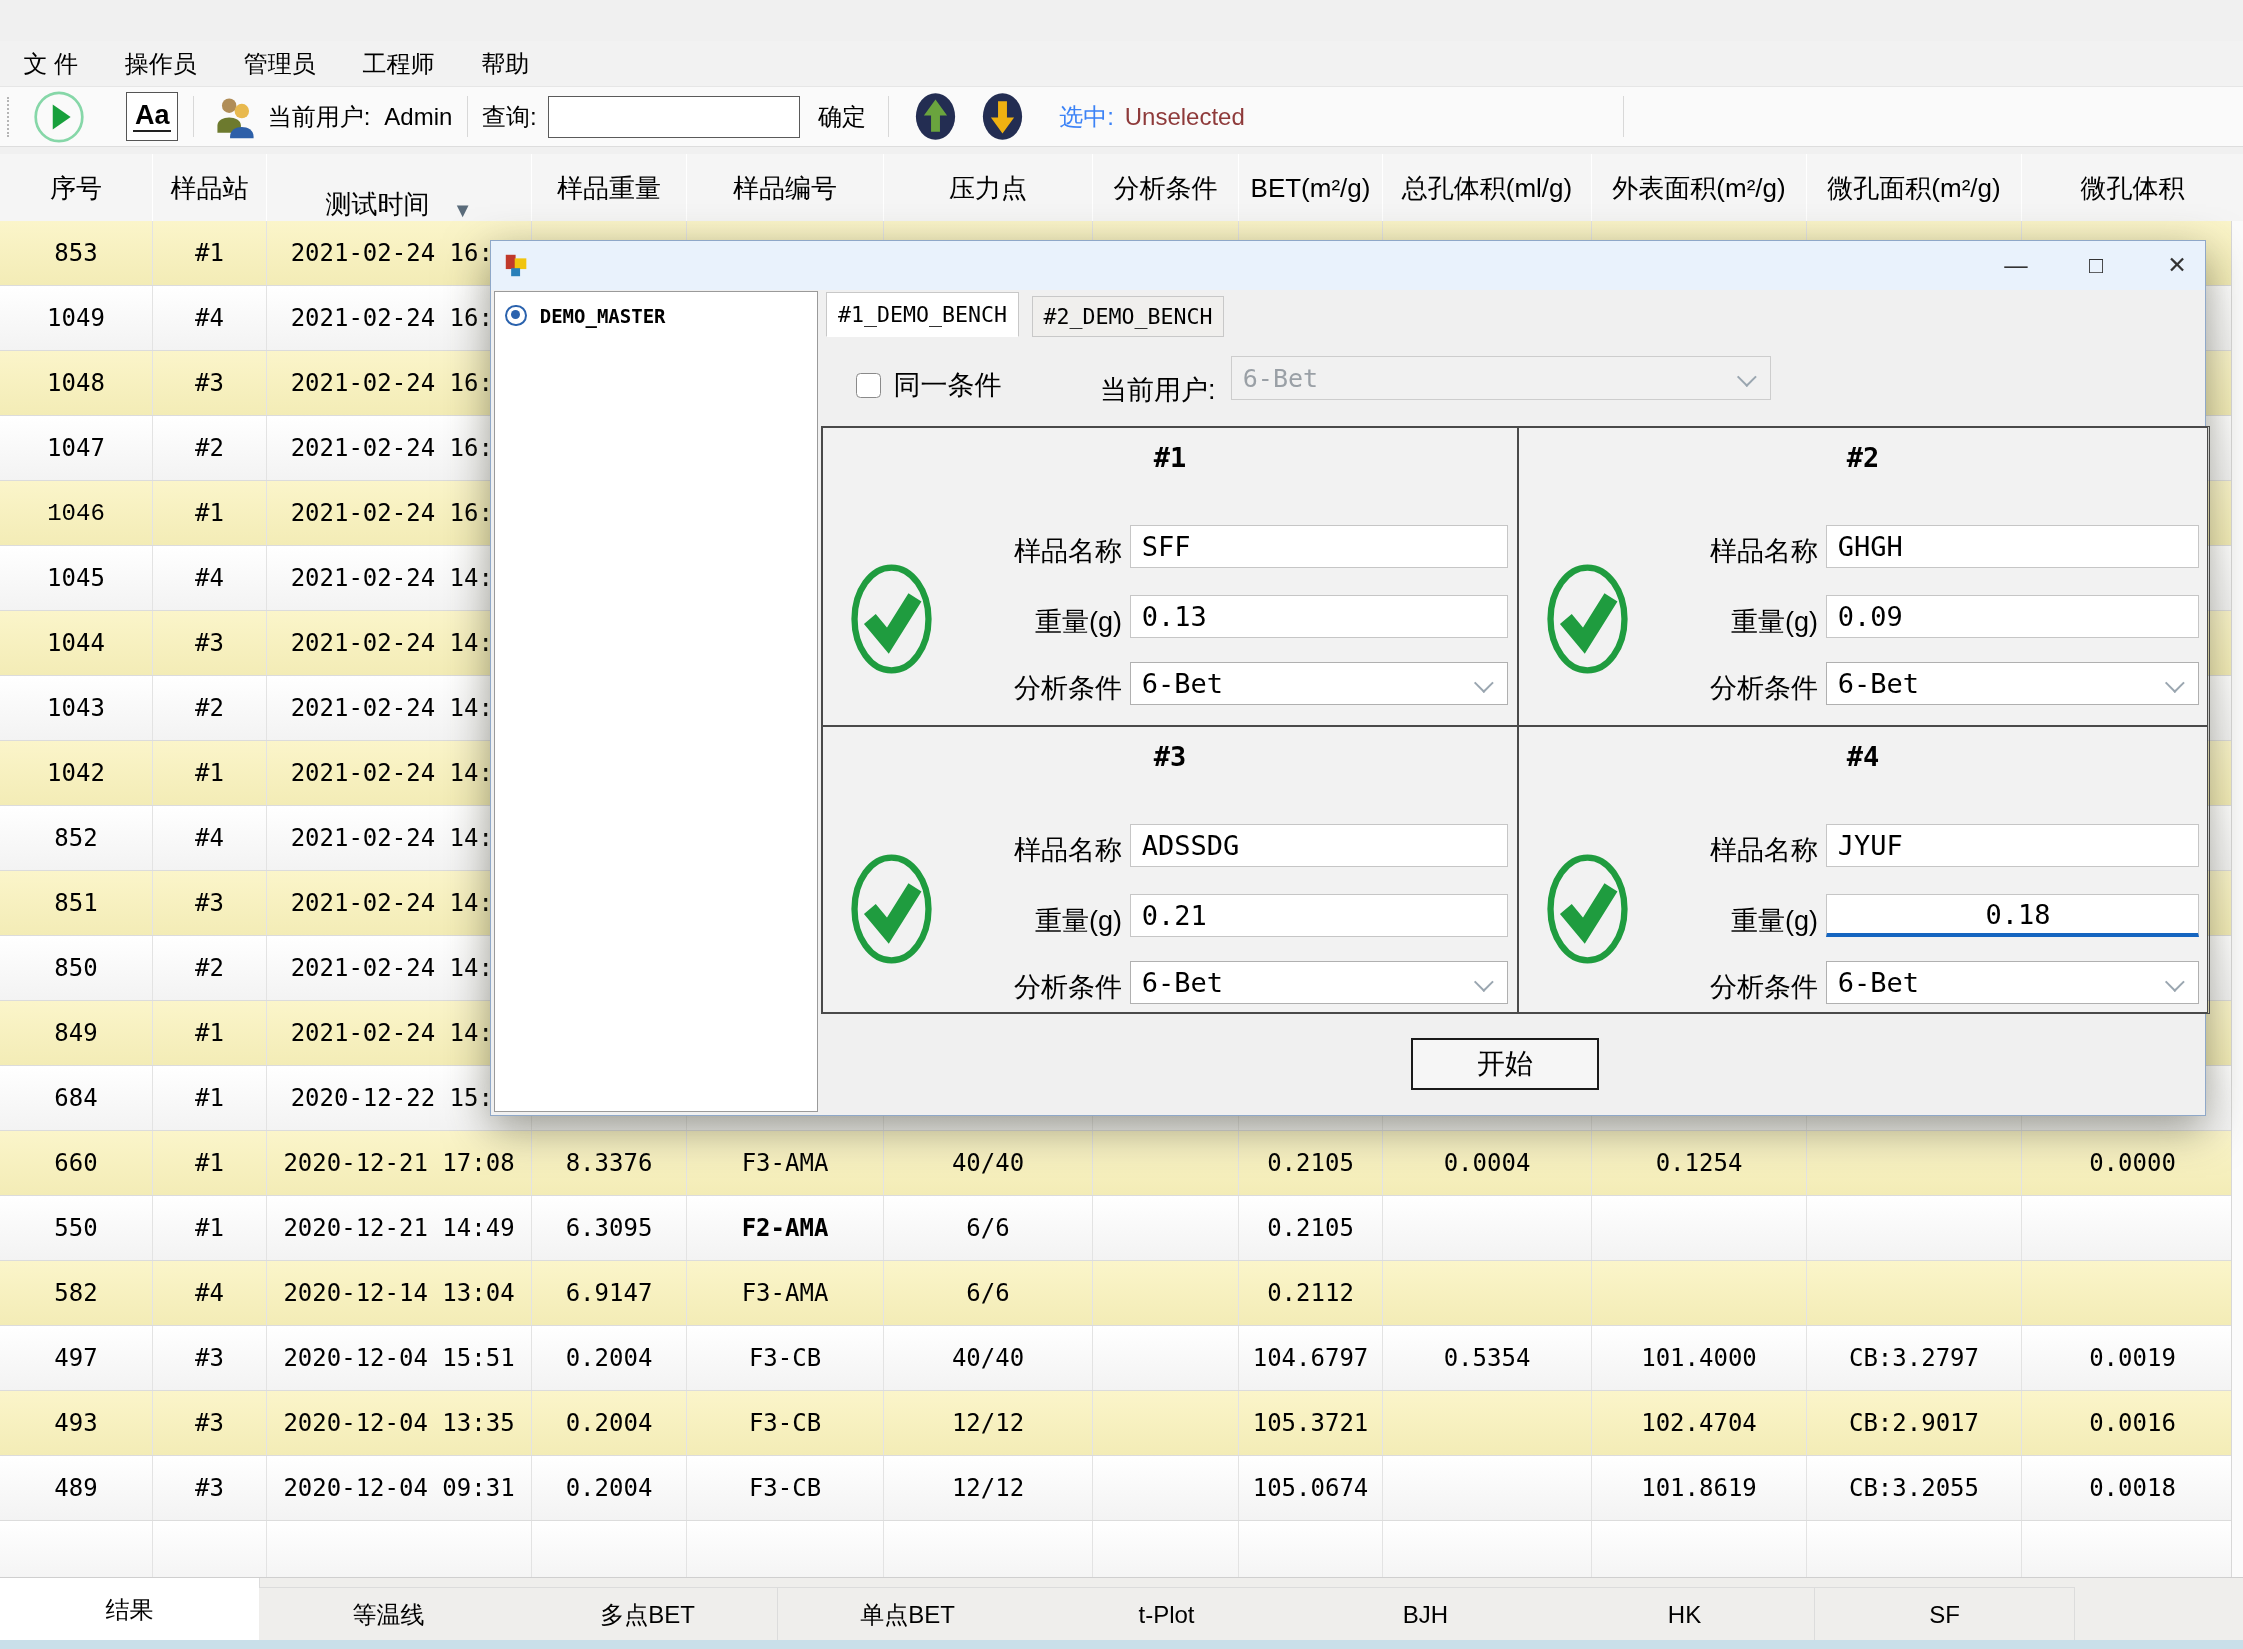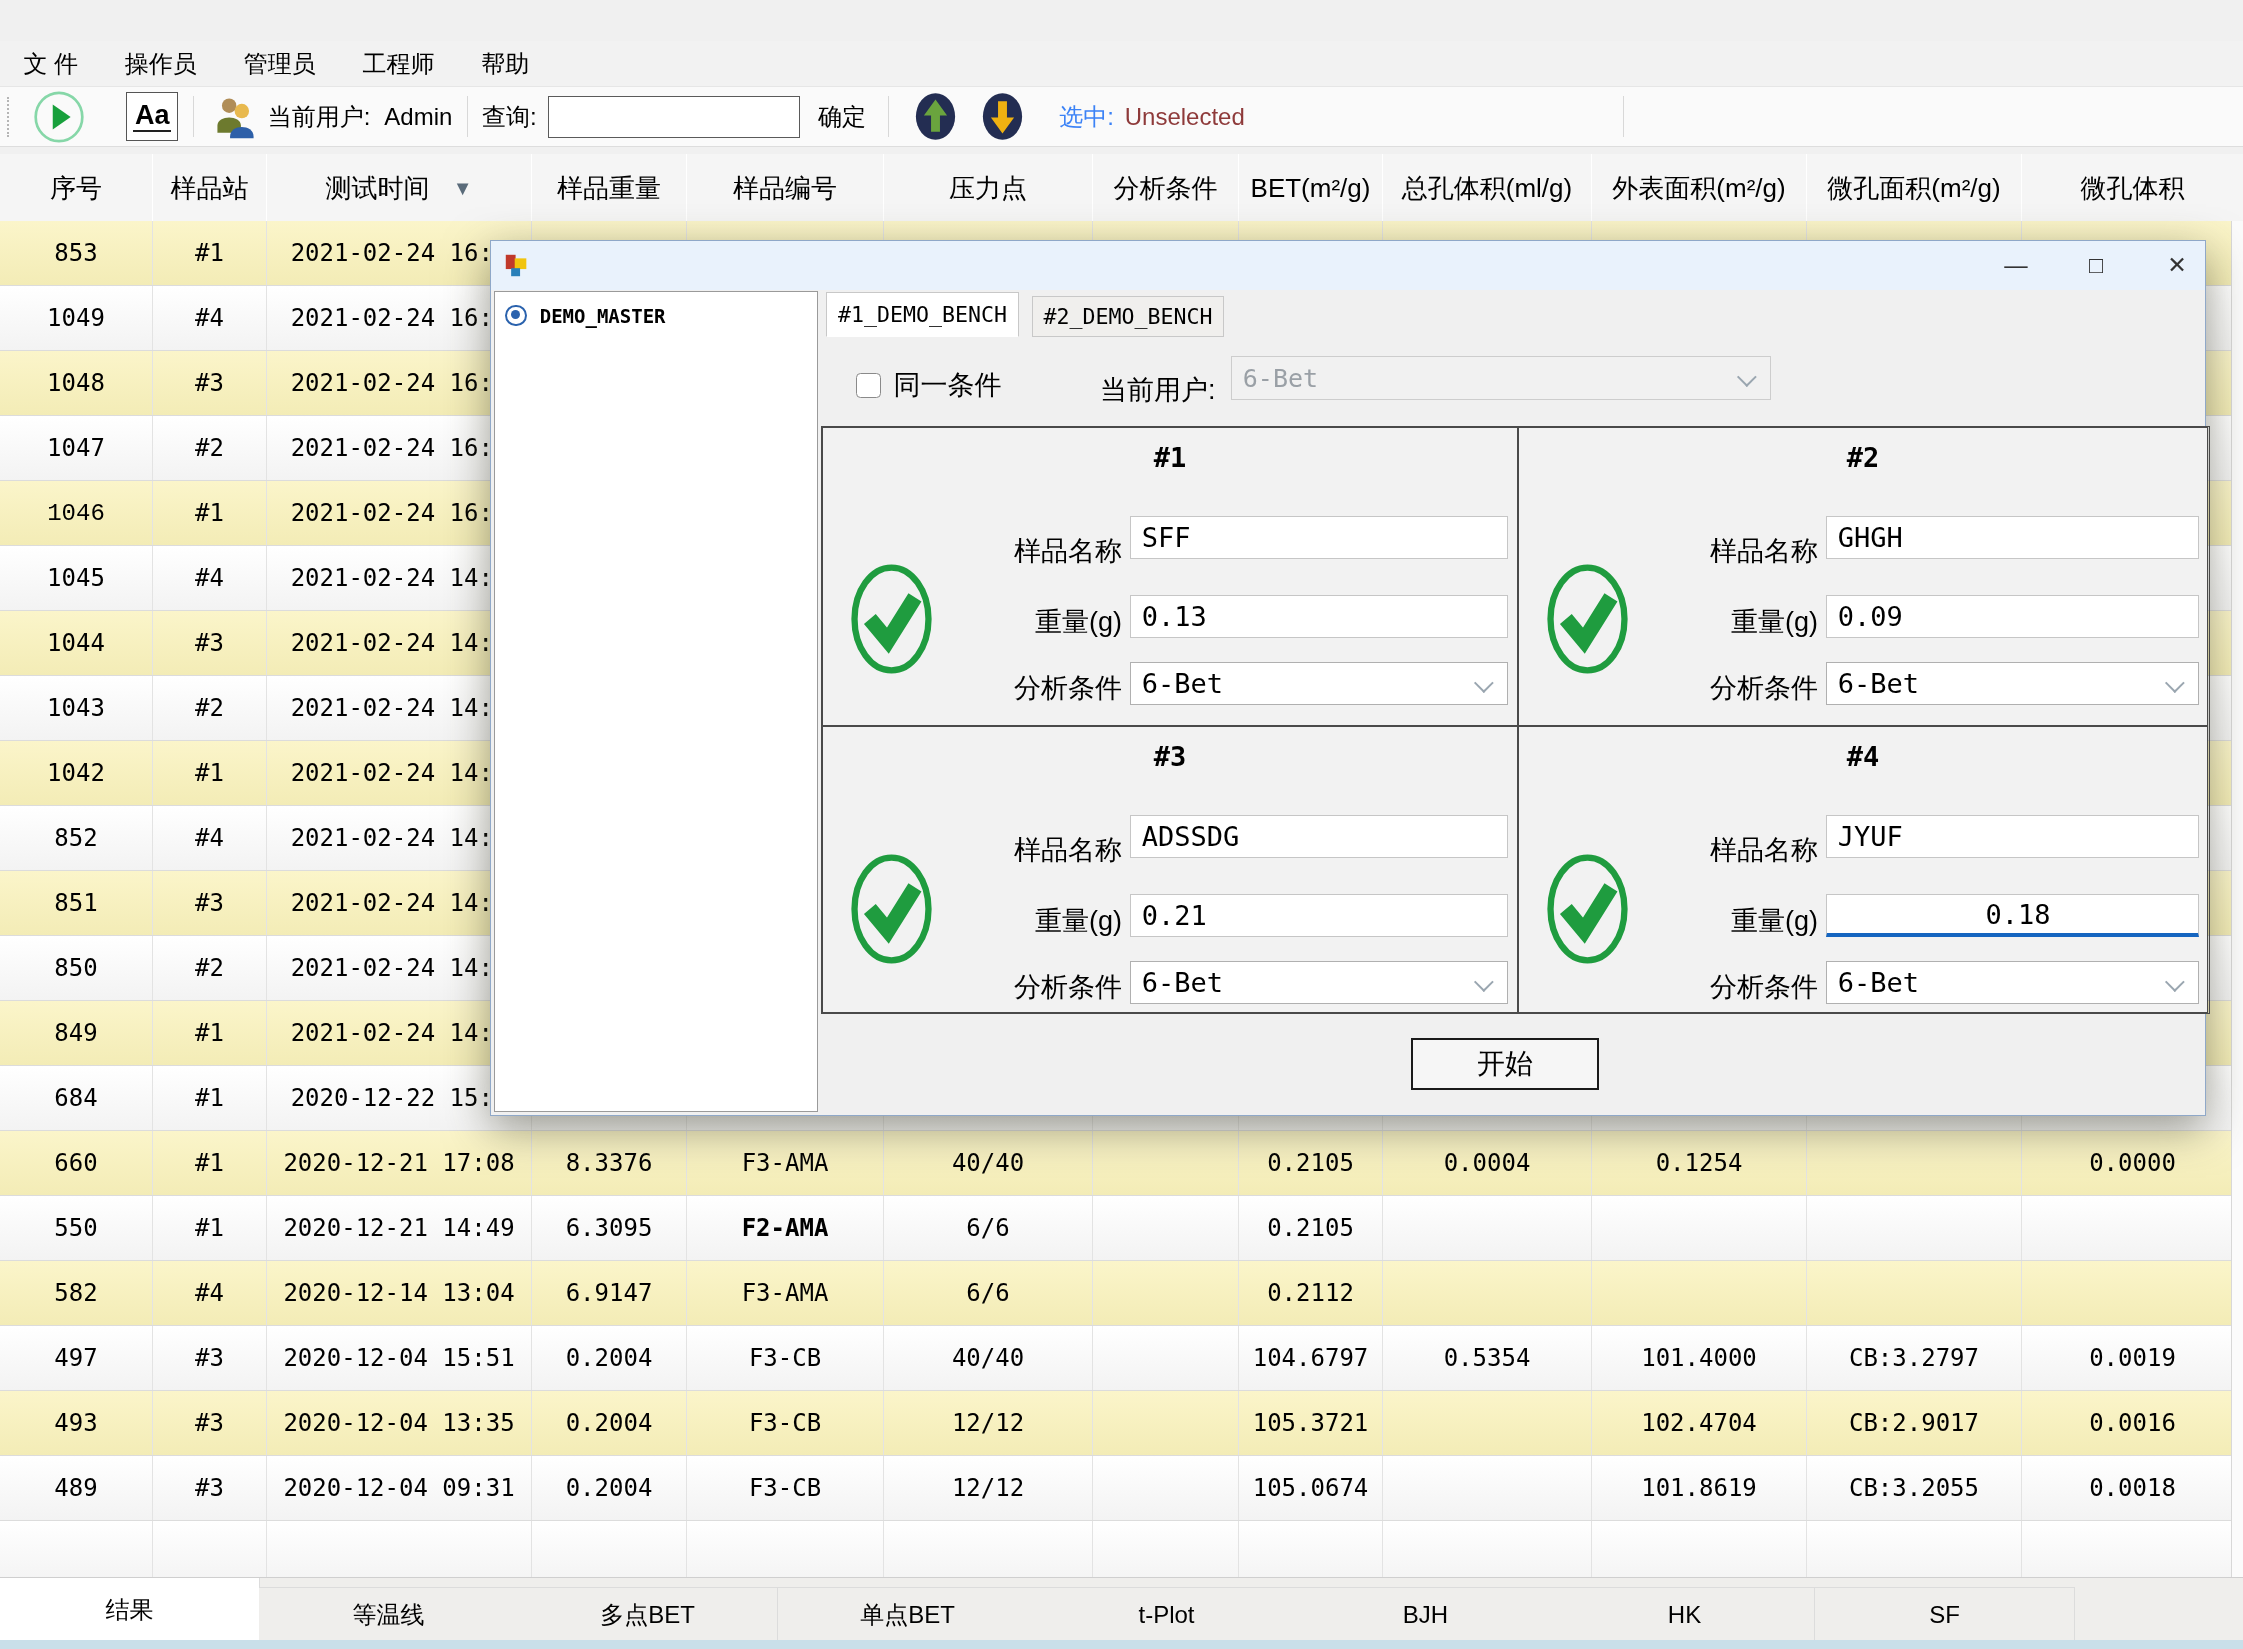--- a/index.html
+++ b/index.html
@@ -86,21 +86,21 @@
   .pcheck{position:absolute;left:27px;top:135px;width:83px;height:112px;}
   .prow2 .pcheck{top:126px;}
   .plabel{position:absolute;width:198px;text-align:right;font-size:27px;left:101px;}
   .pfield{position:absolute;left:307px;height:43px;background:#fff;border:0.9px solid #c6c6c6;
           box-sizing:border-box;display:flex;align-items:center;padding-left:10.8px;
           font-family:"DejaVu Sans Mono",monospace;font-size:27px;}
   .pfield.focused{border-bottom:4.5px solid #1565c0;}
   .pcombo{position:absolute;left:307px;height:43px;background:#fff;border:0.9px solid #b0b0b0;
           box-sizing:border-box;display:flex;align-items:center;padding-left:10.8px;
           font-family:"DejaVu Sans Mono",monospace;font-size:27px;}
-  .r1{top:88px;} .r2{top:167px;} .r3{top:234px;}
+  .r1{top:97px;} .r2{top:167px;} .r3{top:234px;}
   .lr1{top:105px;} .lr2{top:176px;} .lr3{top:242px;}
   #start-btn{position:absolute;left:920px;top:797px;width:188px;height:52px;background:#f6f6f6;
              border:2.7px solid #1a1a1a;box-sizing:border-box;display:flex;align-items:center;
              justify-content:center;font-size:28px;}
 </style>
 </head>
 <body>
 
 <div id="root">
 
@@ -149,21 +149,21 @@
     <div class="tsep" style="margin-left:378px;"></div>
   </div>
 
   <div id="thead">
       <div class="hcell" style="width: 153px;">
         <span>序号</span>
       </div>
       <div class="hcell" style="width: 114px;">
         <span>样品站</span>
       </div>
-      <div class="hcell" style="width: 265px;">
+      <div class="hcell" style="width: 265px; align-items: flex-end;">
         <span>测试时间</span>
         <span class="sort-tri">▼</span>
       </div>
       <div class="hcell" style="width: 155px;">
         <span>样品重量</span>
       </div>
       <div class="hcell" style="width: 197px;">
         <span>样品编号</span>
       </div>
       <div class="hcell" style="width: 209px;">

